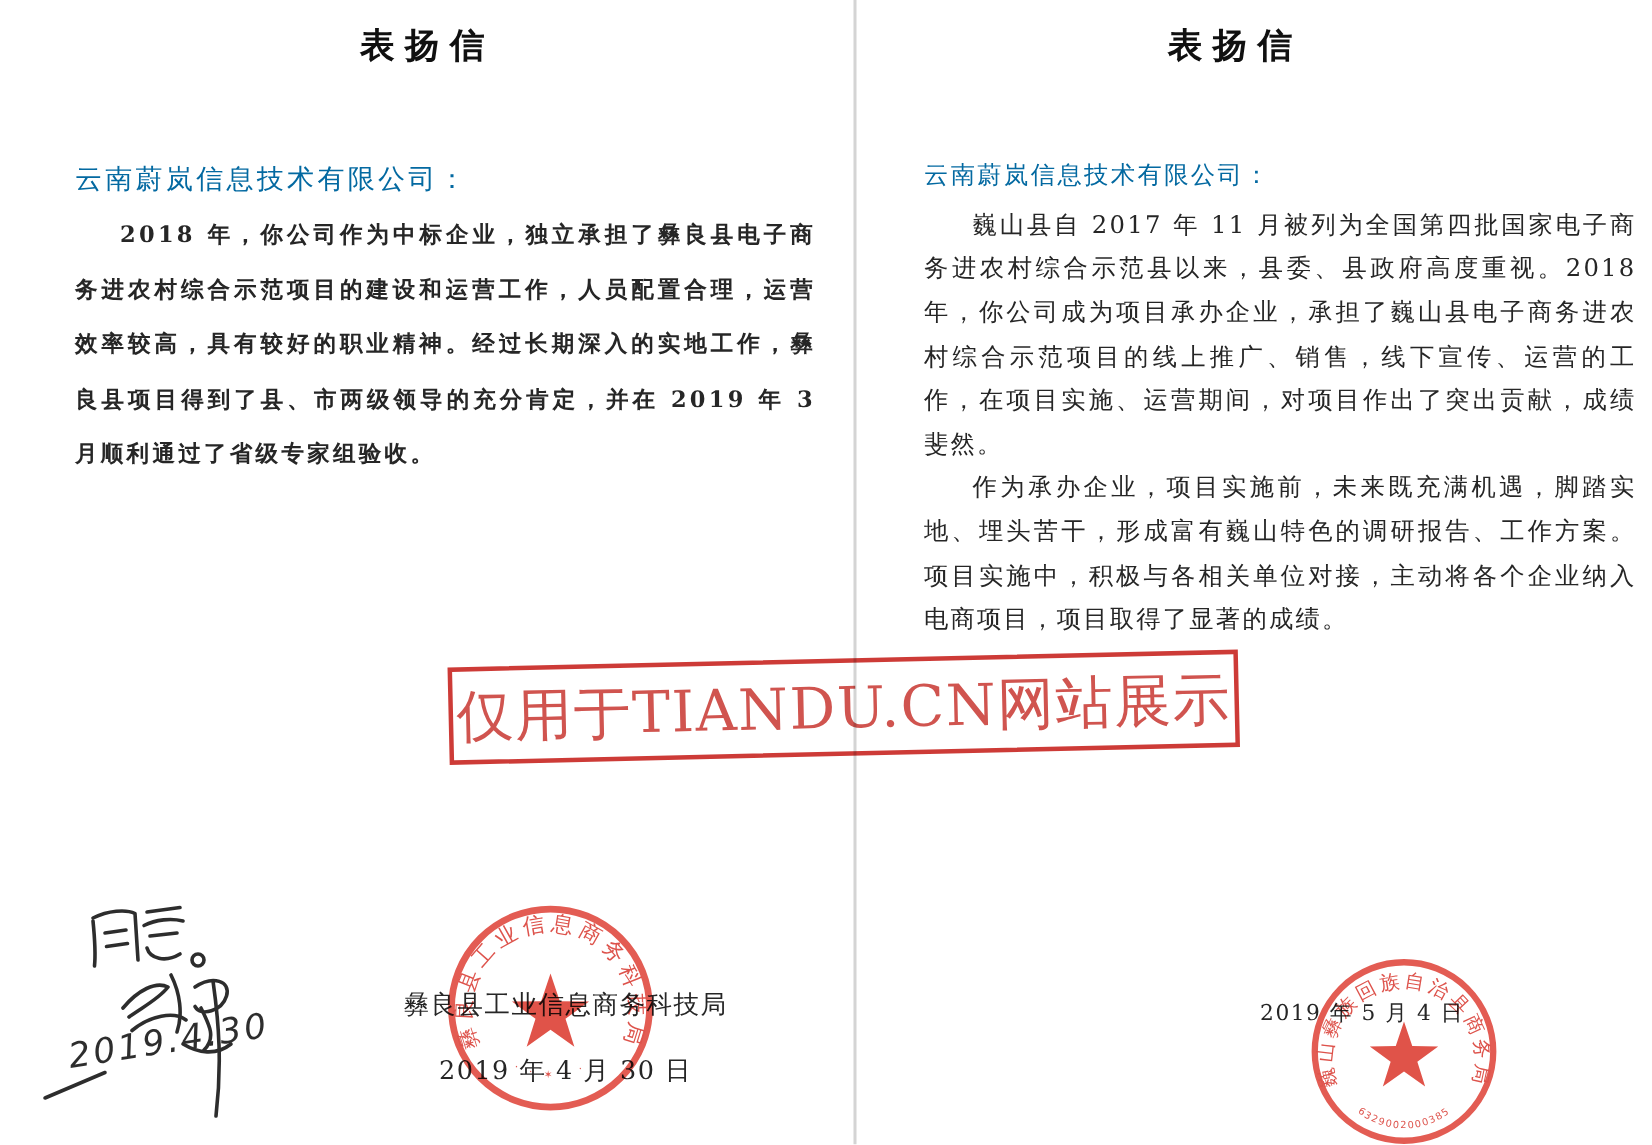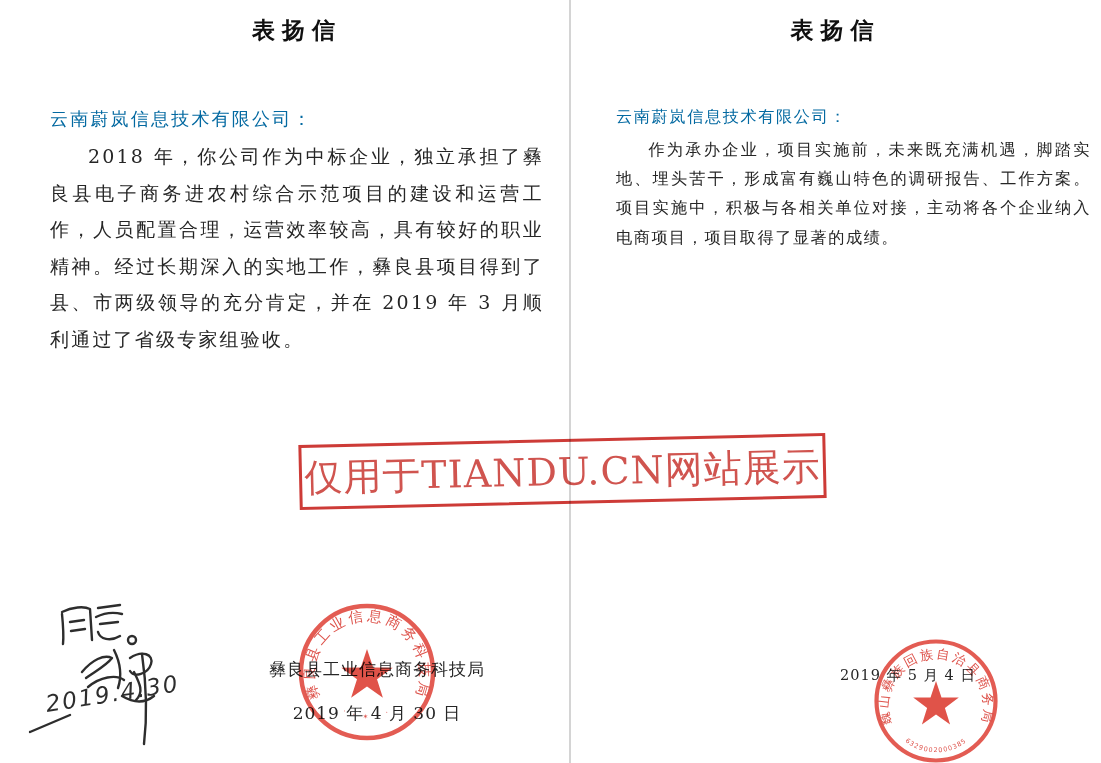--- a/index.html
+++ b/index.html
@@ -7,32 +7,32 @@
     width:1101px;height:763px;position:relative;overflow:hidden;
     background:#ffffff;
     font-family:"DejaVu Serif","Liberation Serif",serif;
     color:#222;
   }
   .divider{position:absolute;left:569px;top:0;width:2px;height:763px;background:#c6c6c6;opacity:.75;}
 
   .letter-title{
     position:absolute;text-align:center;
     font-family:"DejaVu Sans","Liberation Sans",sans-serif;
-    font-weight:bold;font-size:23px;letter-spacing:7px;color:#101010;padding-left:12px;
+    font-weight:bold;font-size:23px;letter-spacing:7px;color:#101010;
   }
   .title-left{left:0;top:31;width:570px;}
   .title-right{left:575px;top:33;width:497px;}
 
   .salutation{position:absolute;white-space:nowrap;color:#0369a1;}
   .salutation-left{left:50px;top:107px;font-size:18px;letter-spacing:2.2px;}
   .salutation-right{left:616px;top:106px;font-size:16.2px;letter-spacing:1.6px;}
 
   .body-block{position:absolute;text-align:justify;color:#262626;}
   .body-block p{margin:0;text-indent:2em;}
-  .body-left{left:50px;top:138px;width:494px;font-size:19px;line-height:36.6px;letter-spacing:2.2px;}
+  .body-left{left:50px;top:138px;width:494px;font-size:15px;line-height:36.6px;letter-spacing:2.2px;font-weight:bold;}
   .body-right{left:616px;top:135px;width:475px;font-size:16.2px;line-height:29.2px;letter-spacing:1.5px;}
 
   .signoff{position:absolute;text-align:center;color:#262626;}
   .signoff div{white-space:nowrap;}
   .signoff-left{left:227px;top:658px;width:300px;font-size:17px;letter-spacing:1px;}
   .signoff-left .signoff-date{margin-top:21px;}
   .signoff-right{left:783px;top:653px;width:250px;font-size:14px;letter-spacing:1px;}
   .signoff-right .signoff-date{margin-top:13px;font-size:14.5px;}
 
   .stamp{position:absolute;mix-blend-mode:multiply;opacity:.9;}
@@ -122,20 +122,21 @@
       <path d="M8,140 C22,134 36,128 48,123"></path>
     </g>
   </svg>
 </div>
 
 <h1 class="letter-title title-right">表扬信</h1>
 
 <div class="salutation salutation-right">云南蔚岚信息技术有限公司：</div>
 
 <div class="body-block body-right">
+  <p>巍山县自 2017 年 11 月被列为全国第四批国家电子商务进农村综合示范县以来，县委、县政府高度重视。2018 年，你公司成为项目承办企业，承担了巍山县电子商务进农村综合示范项目的线上推广、销售，线下宣传、运营的工作，在项目实施、运营期间，对项目作出了突出贡献，成绩斐然。</p>
   <p>作为承办企业，项目实施前，未来既充满机遇，脚踏实地、埋头苦干，形成富有巍山特色的调研报告、工作方案。项目实施中，积极与各相关单位对接，主动将各个企业纳入电商项目，项目取得了显著的成绩。</p>
 </div>
 
 <div class="signoff signoff-right">
   <div class="signoff-date">2019 年 5 月 4 日</div>
 </div>
 
 <svg class="stamp stamp-right" width="128" height="128" viewBox="0 0 128 128">
   <circle cx="64" cy="64" r="59.5" fill="none" stroke="#e04a40" stroke-width="4.2"></circle>
   <polygon points="64,44 69.5,60.4 86.8,60.6 72.9,70.9 78.1,87.4 64,77.4 49.9,87.4 55.1,70.9 41.2,60.6 58.5,60.4" fill="#dd4035"></polygon>

